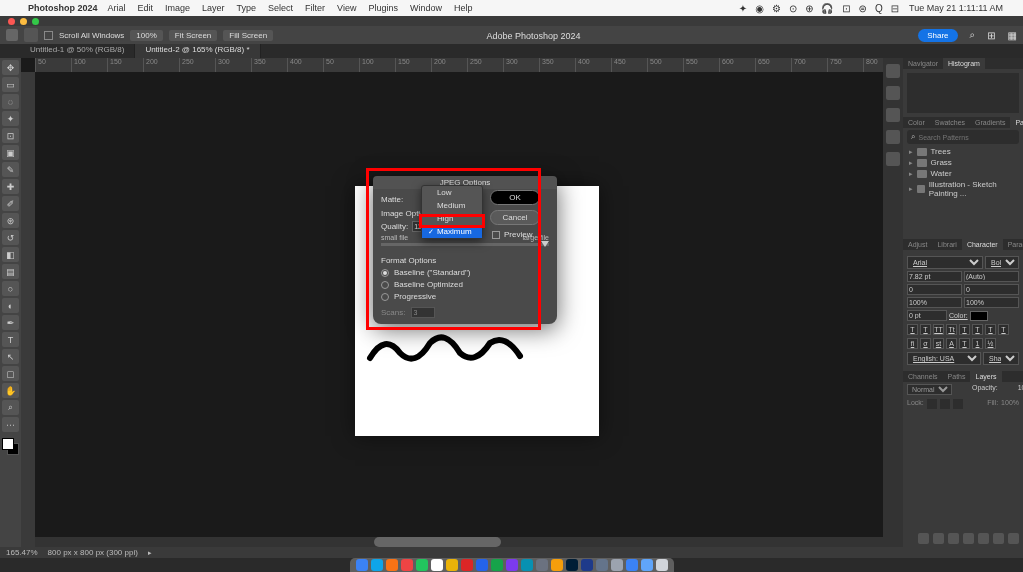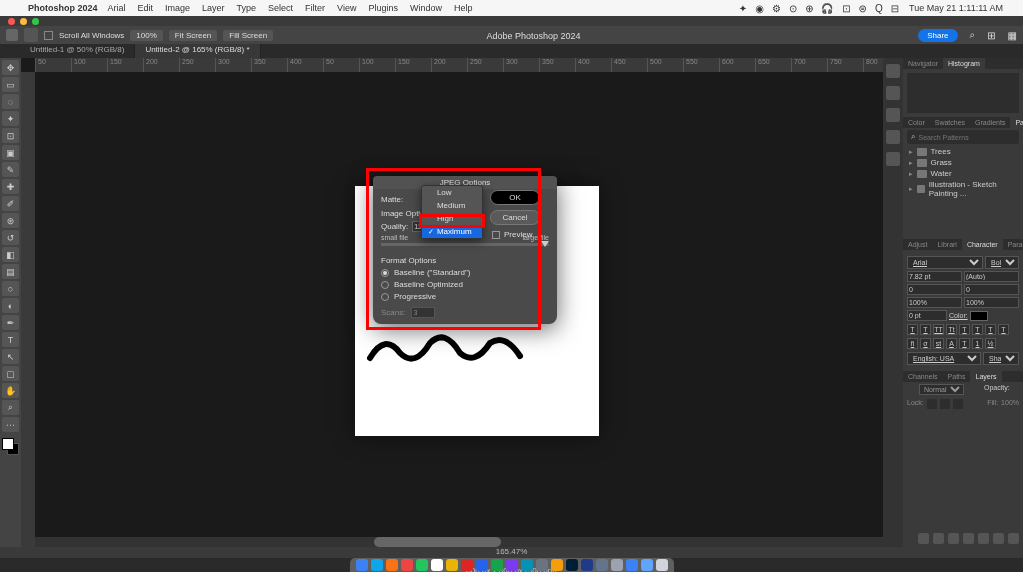--- a/index.html
+++ b/index.html
@@ -65,29 +65,29 @@
 .folder-item{ display:flex; align-items:center; gap:4px; padding:1px 6px; font-size:8px;}
 .folder-item .fico{ width:10px; height:8px; background:#777; border-radius:1px;}
 .folder-item .arrow{font-size:7px;color:#888;}
 .character-panel .row{ display:flex; gap:2px; margin:2px 0; align-items:center;}
 .character-panel select, .character-panel input{ background:#2d2d2d; border:1px solid #555; color:#ccc; font-size:7px; padding:1px; flex:1; min-width:0;}
 .char-icons{ display:flex; gap:2px; margin:3px 0;}
 .char-icons .ci{ width:11px; height:11px; background:#2d2d2d; border:1px solid #555; font-size:7px; display:flex;align-items:center;justify-content:center;}
 .layers-body .layer-row{ display:flex; align-items:center; gap:4px; padding:3px 4px; background:#4a6a9a;}
 .layers-body .eye{width:10px;height:10px;border:1px solid #888;border-radius:2px;}
 .layers-body .thumb{width:20px;height:16px;background:#fff;border:1px solid #222;}
-.blend-row{display:flex;padding:2px 4px;gap:20px;margin-left:12px;}
+.blend-row{display:flex;padding:2px 4px;gap:20px;}
 .blend-row select{background:#2d2d2d;border:1px solid #555;color:#999;font-size:7px;flex:1;}
 .lock-row{display:flex;padding:2px 4px;gap:3px;font-size:7px;color:#888;}
 .lock-row .li{width:10px;height:10px;background:#2d2d2d;}
 .layer-footer{display:flex;justify-content:flex-end;gap:4px;padding:3px 4px;margin-top:auto;}
 .layer-footer .lf{width:11px;height:11px;background:#555;border-radius:2px;}
 
 
-.status-bar{ position:absolute; bottom:14px; left:0; right:0; height:11px; background:#3a3a3a; font-size:8px; color:#bbb; padding:0 6px; display:flex; align-items:center; gap:10px;flex-direction:column;}
+.status-bar{ position:absolute; bottom:14px; left:0; right:0; height:11px; background:#3a3a3a; font-size:8px; color:#bbb; padding:0 6px; display:flex; align-items:center; gap:10px;}
 
 
 .dock{ position:absolute; bottom:0; left:50%; transform:translateX(-50%); height:14px; display:flex; gap:3px; background:rgba(220,220,220,0.3); border-radius:5px 5px 0 0; padding:1px 6px;}
 .dock .di{ width:12px; height:12px; border-radius:3px;}
 
 
 .jpeg-dialog{ position:absolute; top:176px; left:373px; width:184px; background:#4a4a4a; border-radius:8px; box-shadow:0 5px 25px rgba(0,0,0,0.6); font-size:8px; color:#ddd; z-index:10;}
 .jpeg-dialog .titlebar{ text-align:center; padding:2px; font-size:8px; background:#525252; border-radius:4px 4px 0 0;}
 .jpeg-dialog .content{ padding:6px 8px;}
 .jpeg-dialog .section-label{ font-size:8px; margin:5px 0 3px;}

